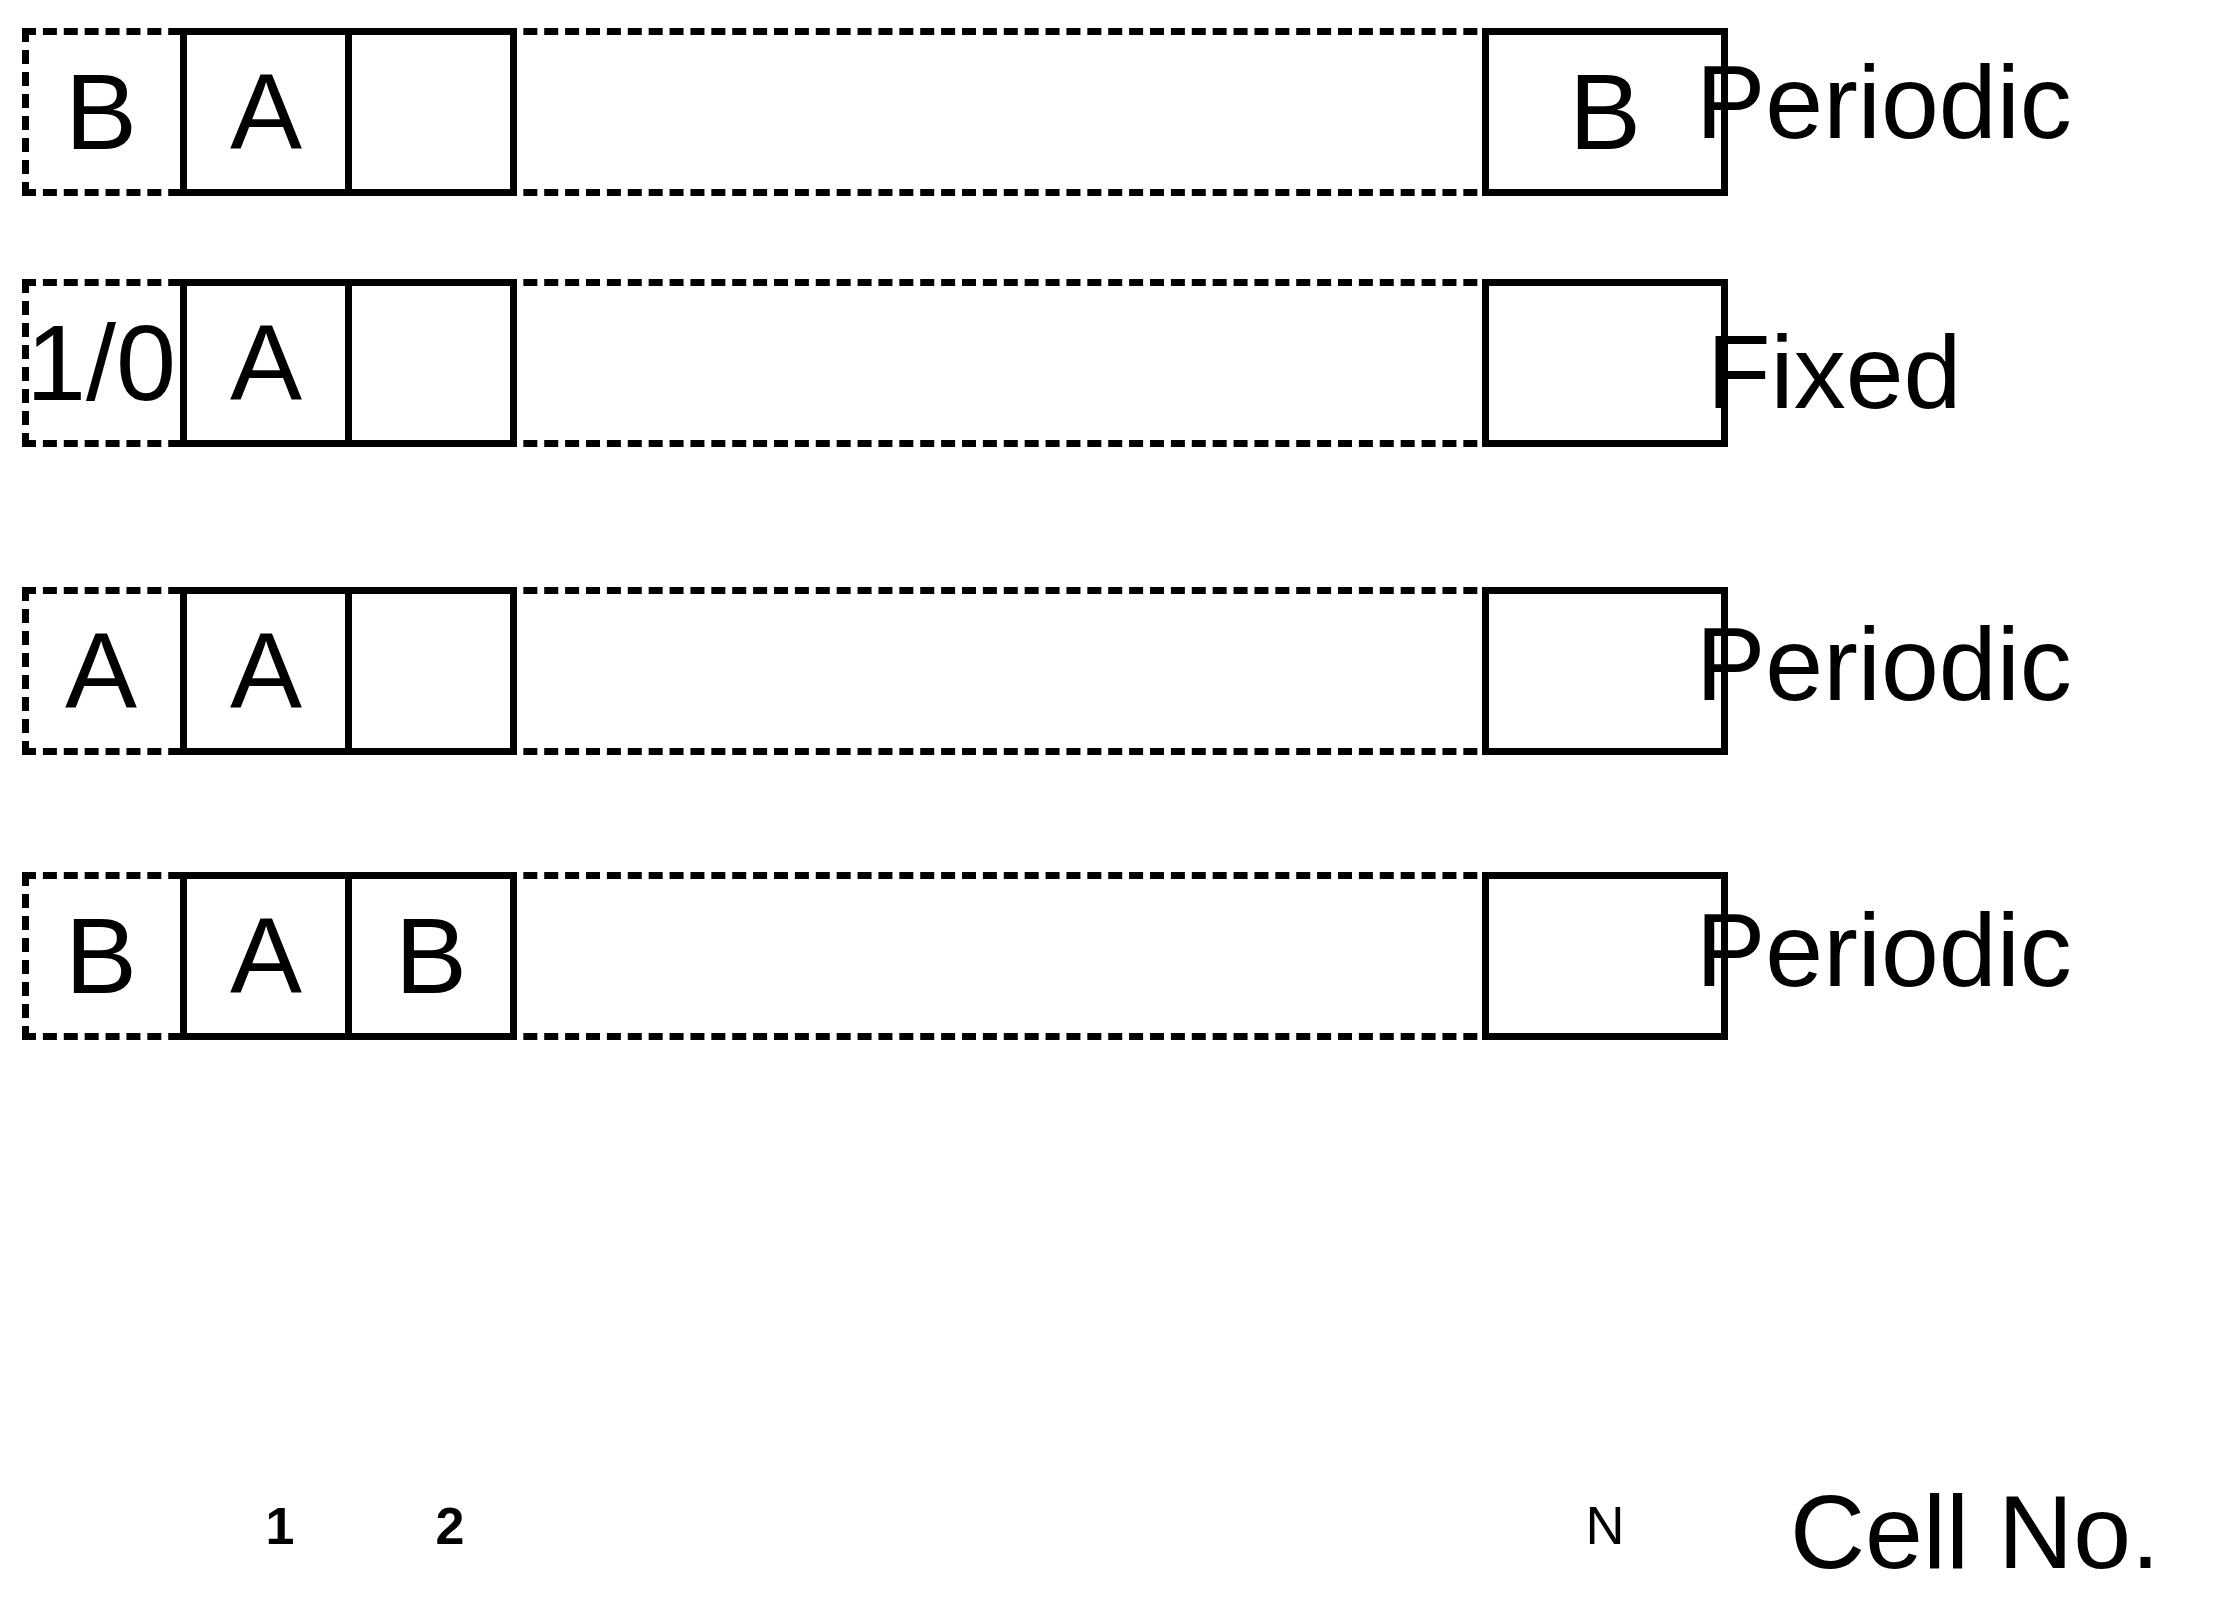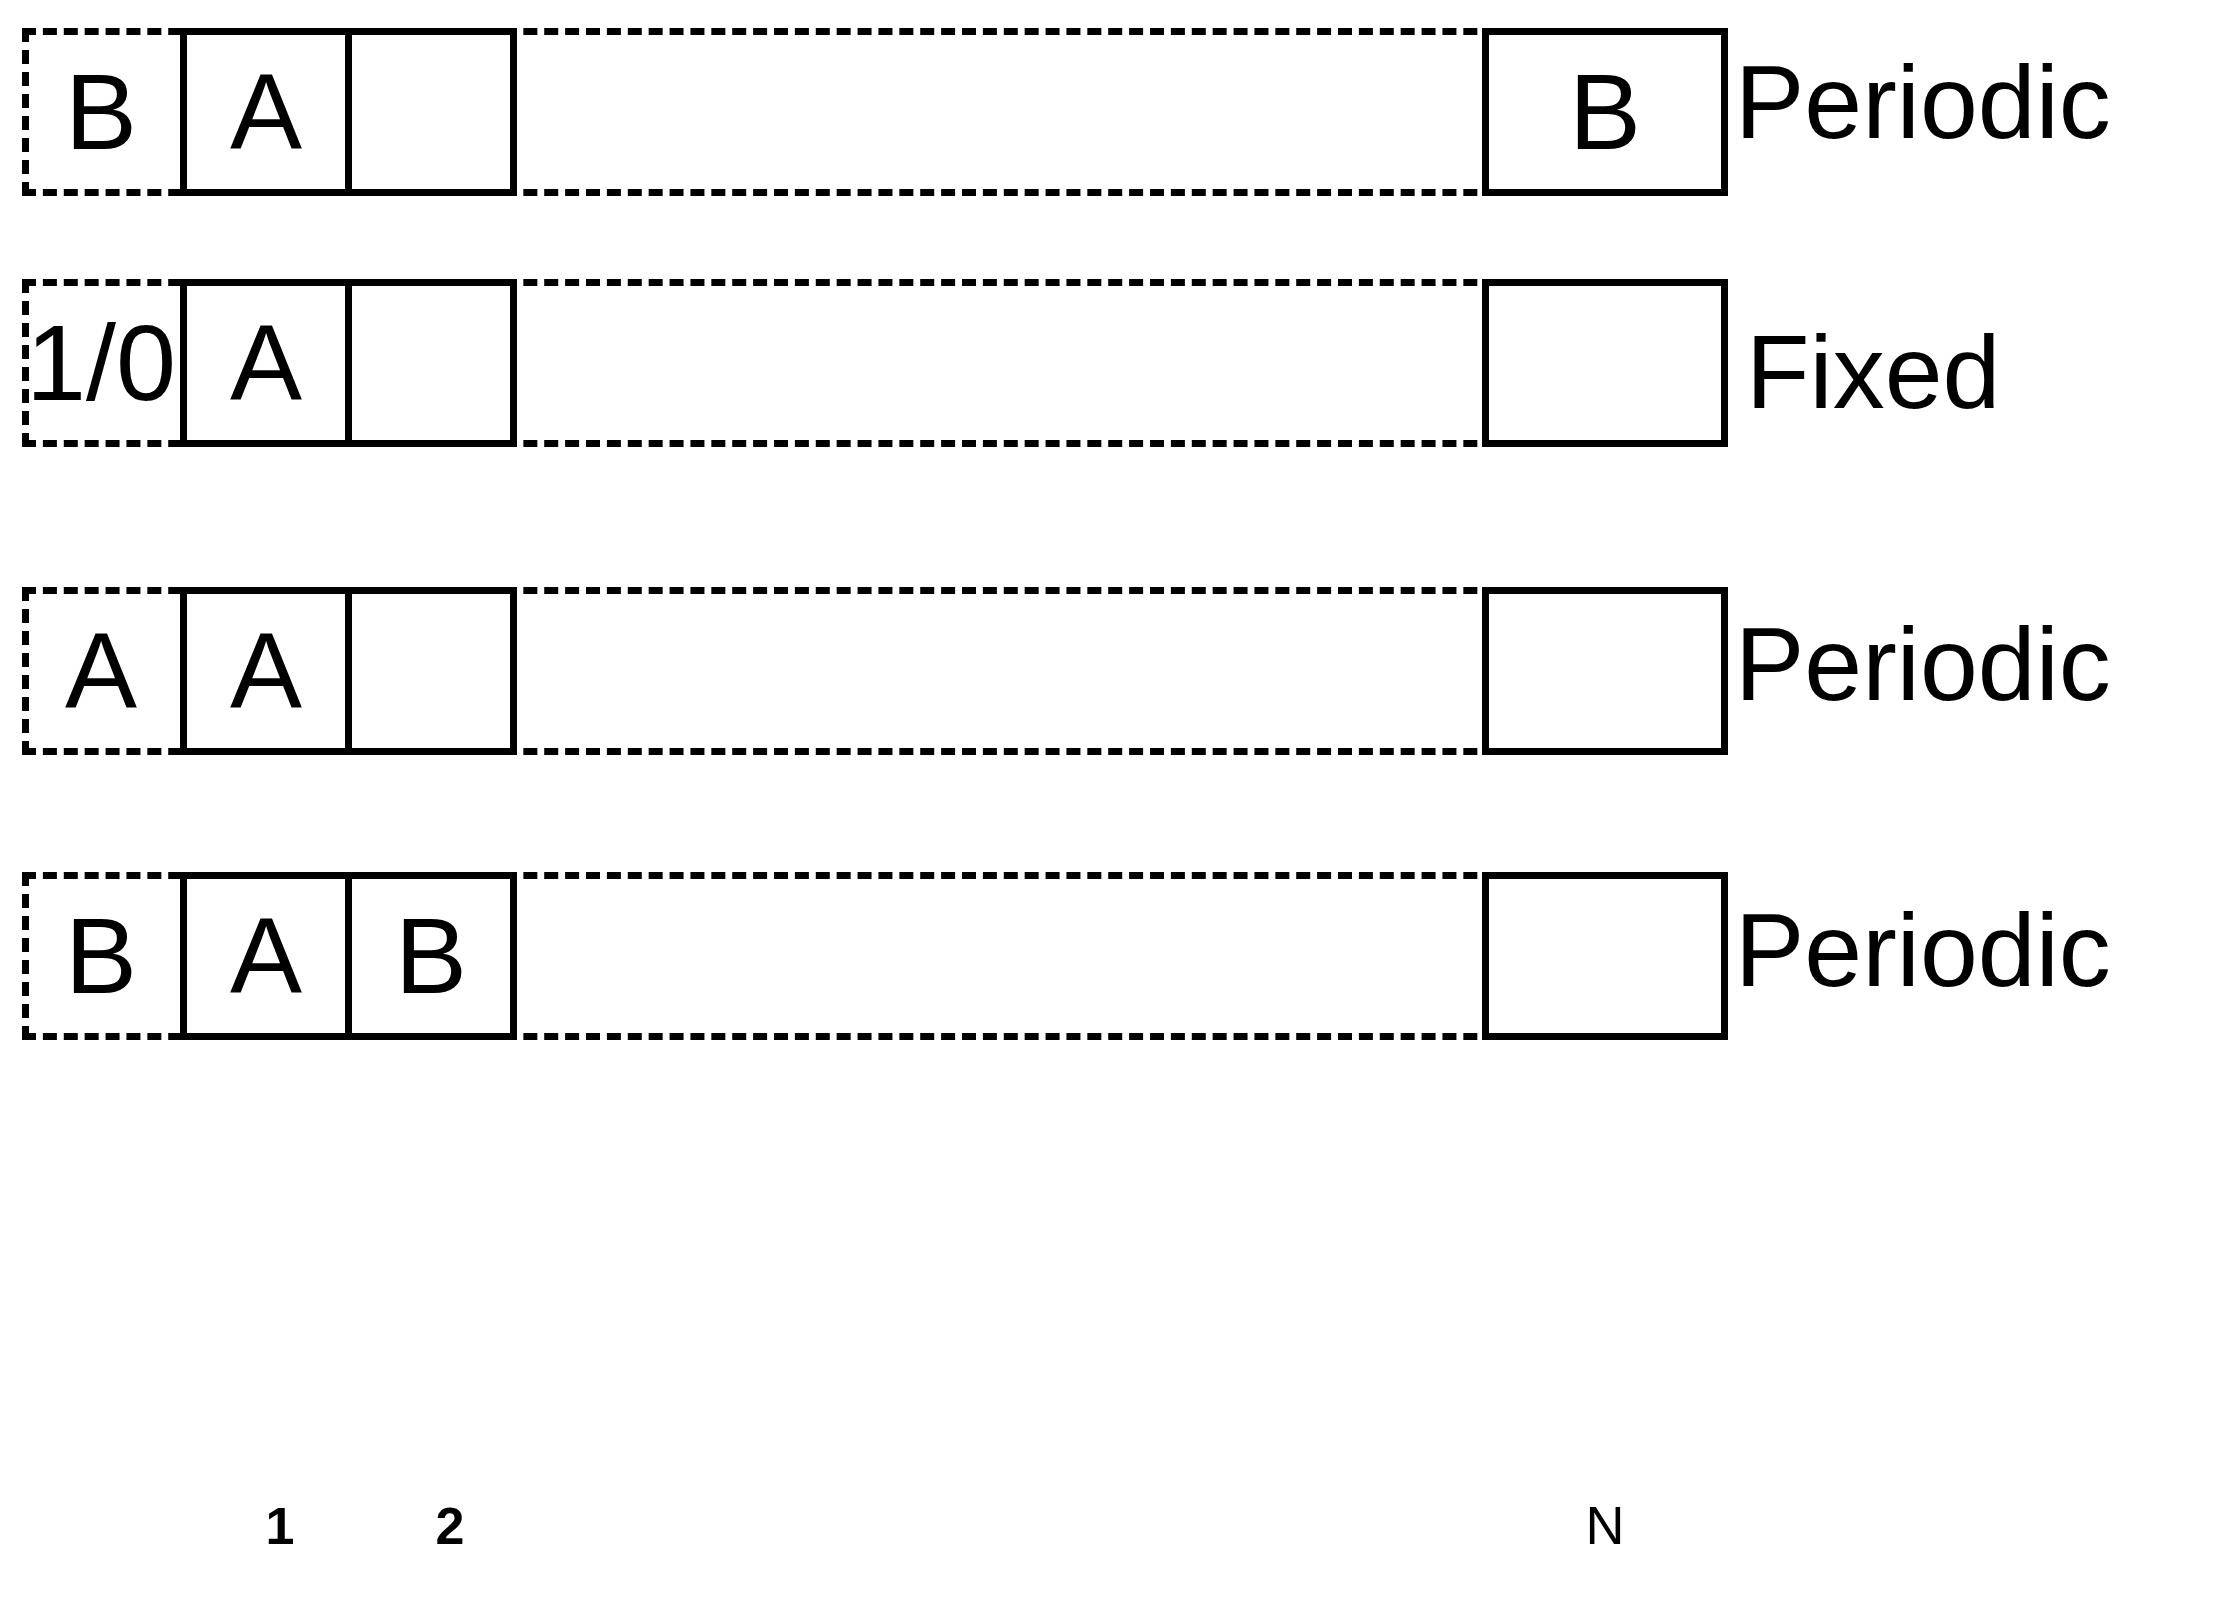--- a/index.html
+++ b/index.html
@@ -95,21 +95,21 @@
     align-items: center;
     justify-content: center;
     font-size: 108px;
     line-height: 1;
     font-weight: 400;
   }
 
   
   .bc-name {
     position: absolute;
-    left: 1735px;
+    left: 1696px;
     font-size: 104px;
     line-height: 1;
     white-space: nowrap;
     font-weight: 400;
   }
 
   
   .cell-index {
     position: absolute;
     font-size: 52px;
@@ -180,14 +180,15 @@
       <div class="solid-cell">A</div>
       <div class="solid-cell">B</div>
     </div>
     <div class="n-cell"></div>
   </div>
   <div class="bc-name" style="top:898px;">Periodic</div>
 
   <div class="cell-index" style="left:240px; top:1500px; width:80px;">1</div>
   <div class="cell-index" style="left:410px; top:1500px; width:80px;">2</div>
   <div class="cell-index-n" style="left:1565px; top:1498px; width:80px;">N</div>
+  <div class="axis-caption" style="top:1480px;">Cell No.</div>
 
 </div>
 
 </body></html>

